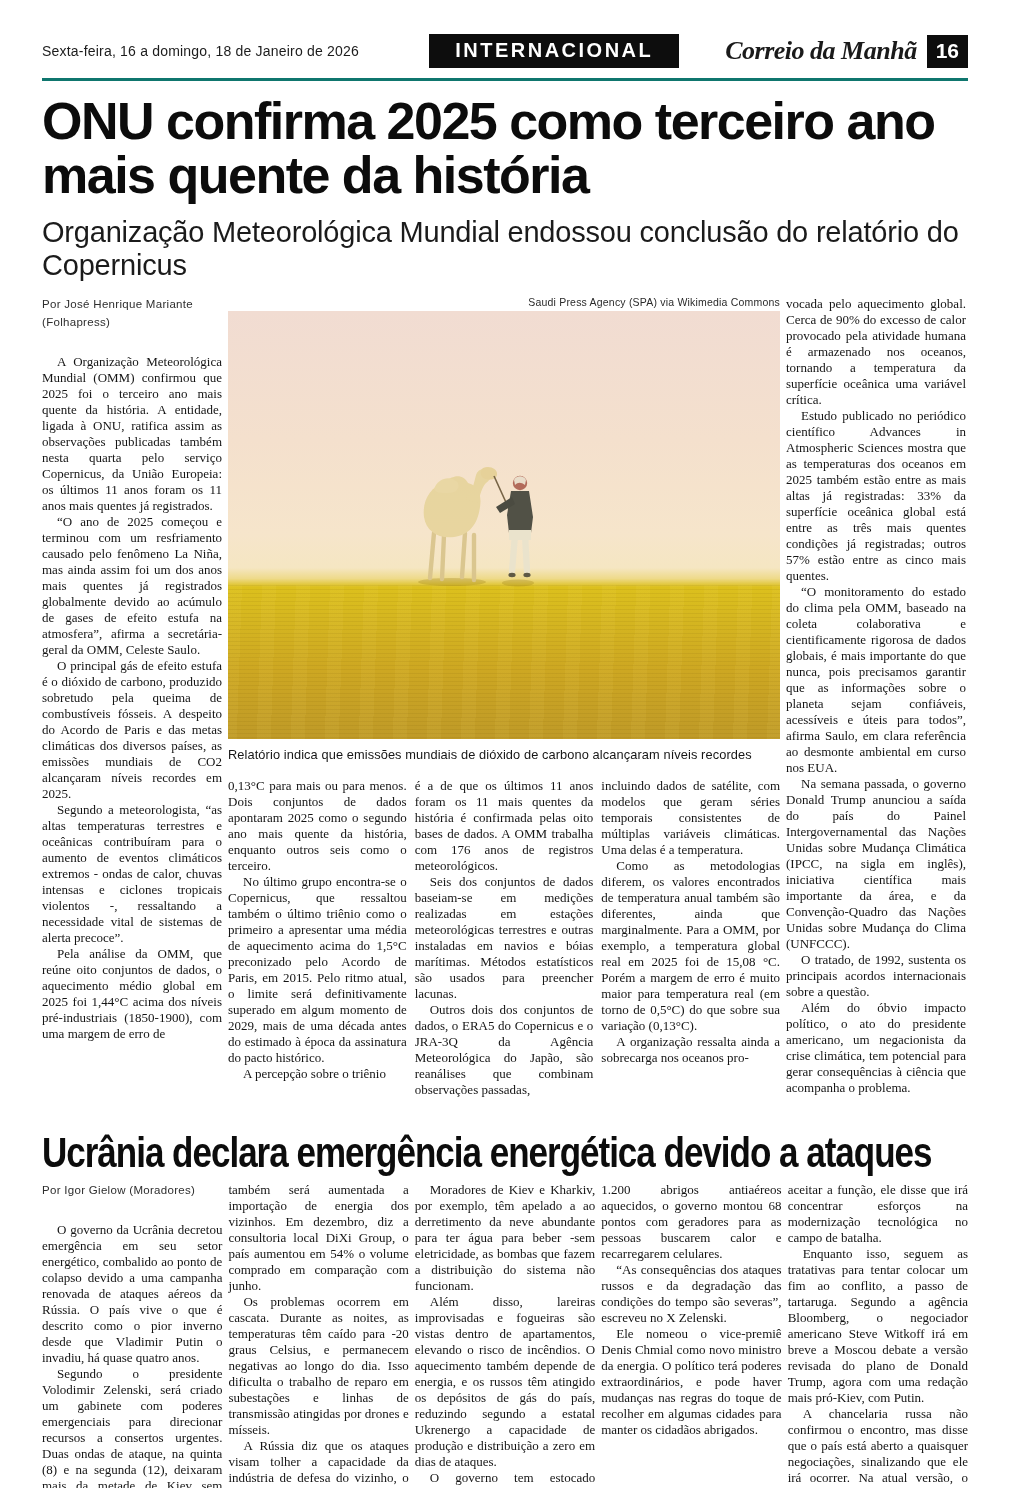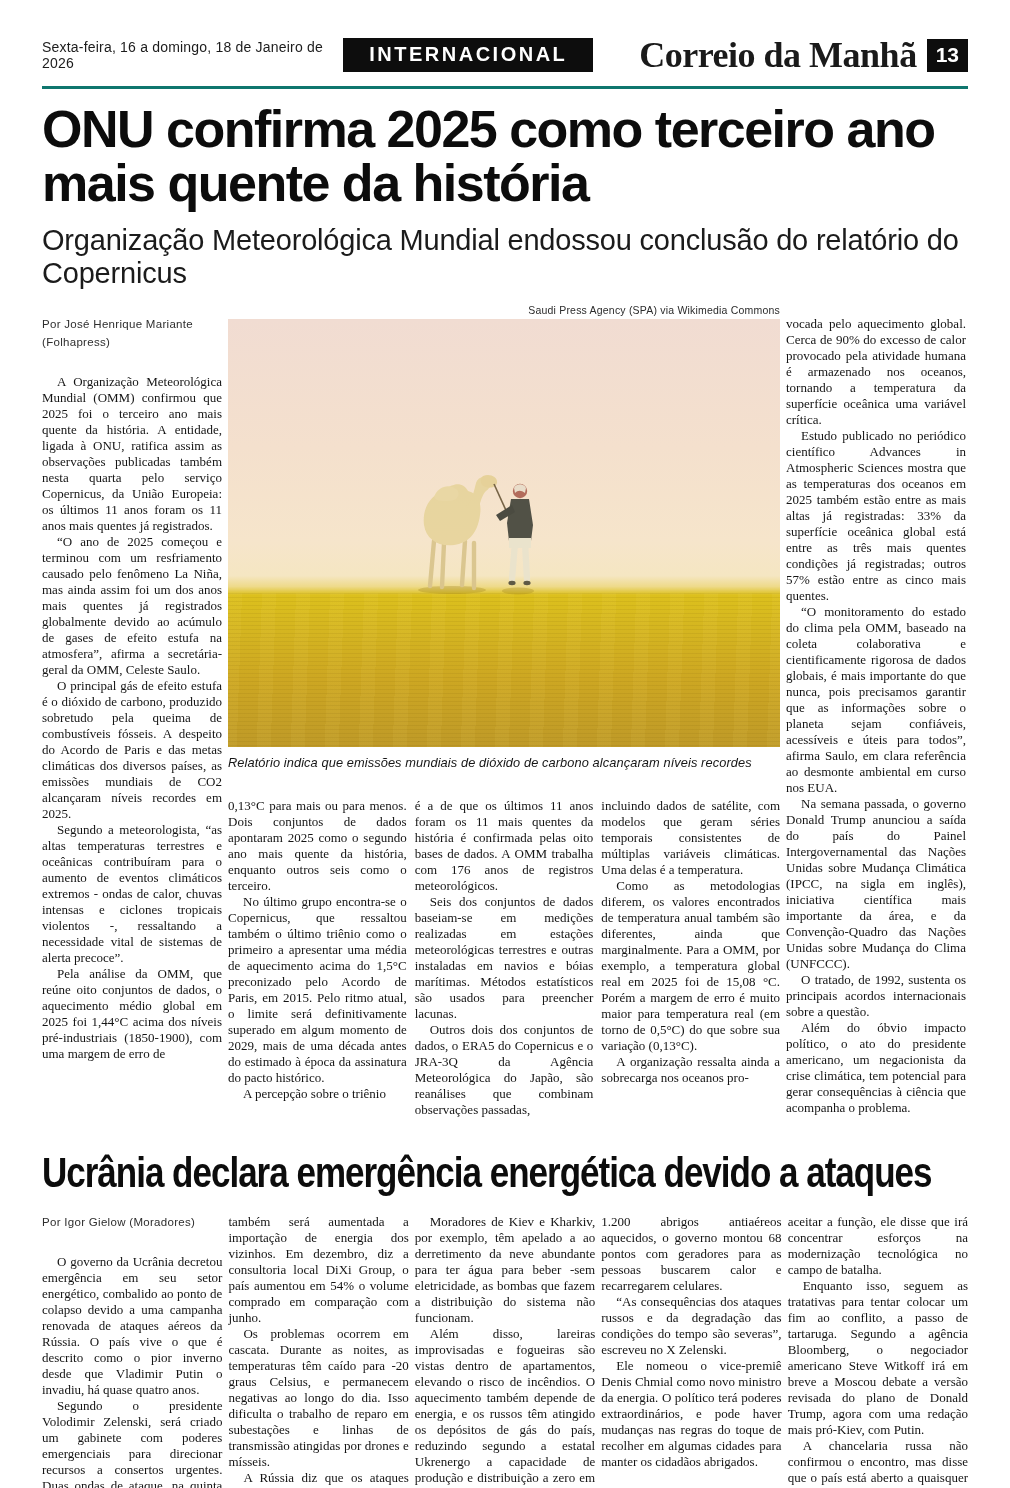--- a/index.html
+++ b/index.html
@@ -22,22 +22,22 @@
   }
   .section-box{
     margin-left:auto;
     background:var(--ink,#0d0d0d);color:#fff;
     font-family:"Liberation Sans",sans-serif;
     font-weight:bold;font-size:20px;letter-spacing:2.5px;
     padding:5px 26px 6px 26px;
   }
   .masthead{
     font-family:"Liberation Serif",serif;
-    font-weight:bold;font-size:36px;letter-spacing:-.5px;
-    margin-left:46px;white-space:nowrap;
+    font-weight:bold;font-size:26px;letter-spacing:-.5px;
+    margin-left:46px;white-space:nowrap;font-style:italic;
   }
   .pagenum-box{
     background:var(--ink,#0d0d0d);color:#fff;
     font-family:"Liberation Sans",sans-serif;
     font-weight:bold;font-size:21px;
     padding:4px 9px 5px 9px;margin-left:10px;
   }
   
   h1.headline{
     font-family:"Liberation Sans",sans-serif;
@@ -52,21 +52,21 @@
   }
   h2.headline2{
     font-family:"Liberation Sans",sans-serif;
     font-weight:bold;color:#0c0c0c;
     font-size:35px;letter-spacing:-1px;white-space:nowrap;
     transform:scaleY(1.22);transform-origin:left center;
     margin:34px 0 6px 0;
   }
   
   .art-grid{display:flex;gap:6px;margin-top:14px;}
-  .col{flex:0 0 180px;width:180px;margin-top:12px;}
+  .col{flex:0 0 180px;width:180px;}
   .mid{flex:0 0 552px;width:552px;}
   .art2-grid{display:flex;gap:6px;margin-top:10px;}
   .art2-grid .col{flex:1 1 0;width:auto;}
   
   .byline{
     font-family:"Liberation Sans",sans-serif;
     font-size:11.5px;color:#2e2e2e;letter-spacing:.3px;
     white-space:pre-line;line-height:1.55;
     margin-bottom:22px;
   }
@@ -92,34 +92,34 @@
   }
   .sand-texture{
     position:absolute;left:0;right:0;bottom:0;height:36%;
     background:
       repeating-linear-gradient(180deg, rgba(116,88,6,.10) 0 1px, transparent 1px 4px),
       repeating-linear-gradient(92deg, rgba(255,230,120,.07) 0 14px, transparent 14px 34px);
   }
   .figures{position:absolute;inset:0;}
   .caption{
     font-family:"Liberation Sans",sans-serif;
-    font-style:italic;font-size:12.8px;color:#161616;
+    font-size:12.8px;color:#161616;
     margin:8px 0 16px 0;letter-spacing:.1px;
   }
   .midcols{display:flex;gap:8px;}
   .midcols .col{flex:1 1 0;width:auto;}
 </style>
 </head>
 <body style="--ink: #0d0d0d; --sand: #d2b31f; --haze: #f3ddd1;">
 
 <header class="pageheader">
   <span class="dateline">Sexta-feira, 16 a domingo, 18 de Janeiro de 2026</span>
   <span class="section-box">INTERNACIONAL</span>
   <span class="masthead">Correio da Manhã</span>
-  <span class="pagenum-box">13</span>
+  <span class="pagenum-box">16</span>
 </header>
 
 <section>
   <h1 class="headline">ONU confirma 2025 como terceiro ano mais quente da história</h1>
   <p class="subhead">Organização Meteorológica Mundial endossou conclusão do relatório do Copernicus</p>
 
   <div class="art-grid">
     <div class="col">
       <div class="byline">Por José Henrique Mariante
 (Folhapress)</div>

